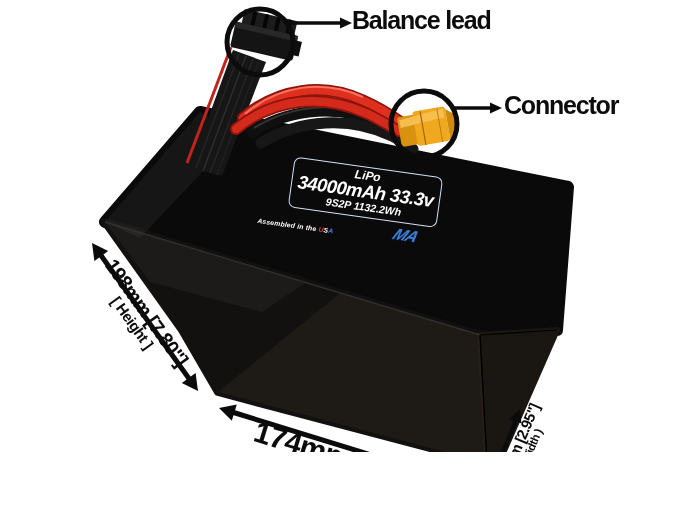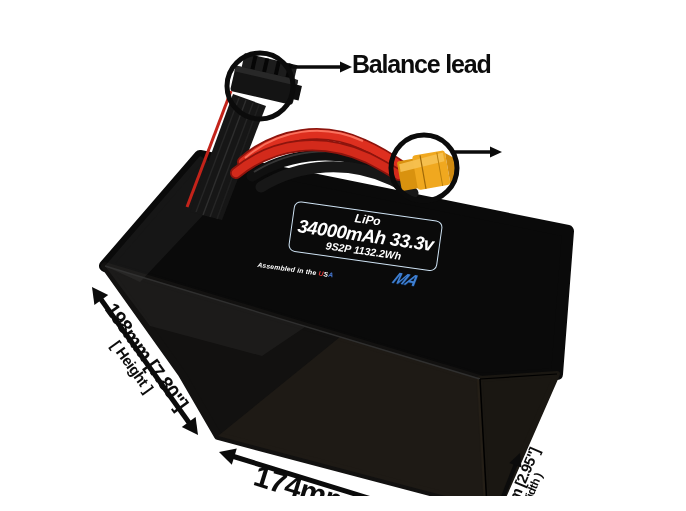--- a/index.html
+++ b/index.html
@@ -1,17 +1,17 @@
 <!DOCTYPE html>
 <html><head>
 <meta charset="utf-8">
 <style>
   html,body{margin:0;padding:0;background:#ffffff;}
   .stage{position:relative;width:686px;height:452px;background:#ffffff;overflow:hidden;
-         font-family:"Liberation Sans", sans-serif;margin-top:44px;}
+         font-family:"Liberation Sans", sans-serif;}
   .stage svg{position:absolute;left:0;top:0;z-index:1;}
   .callout{position:absolute;z-index:2;font-size:25px;font-weight:bold;letter-spacing:-1.2px;
            color:#0c0c0c;white-space:nowrap;line-height:1;}
   .dim{position:absolute;z-index:2;text-align:center;color:#0c0c0c;font-weight:bold;white-space:nowrap;}
   .dim-value{font-size:20px;letter-spacing:-0.8px;line-height:1.02;}
   .dim-label{font-size:15px;letter-spacing:-0.5px;line-height:1.05;}
   .dim-length .dim-value{font-size:30px;}
   .dim-length .dim-label{font-size:17px;}
   .dim-width .dim-value{font-size:15px;}
   .dim-width .dim-label{font-size:11.5px;}
@@ -120,20 +120,21 @@
       <polygon points="462,483 444.2,486.4 449.2,470.2" fill="#0b0b0b"></polygon>
     </g>
     <g>
       <line x1="499" y1="463" x2="517" y2="417" stroke="#0b0b0b" stroke-width="4"></line>
       <polygon points="496,472 506.7,462.1 494.5,457.5" fill="#0b0b0b"></polygon>
       <polygon points="520,409 521.5,423.5 509.3,418.9" fill="#0b0b0b"></polygon>
     </g>
   </svg>
 
   <div class="callout" style="left:352px;top:8px;">Balance lead</div>
+  <div class="callout" style="left:504px;top:93px;">Connector</div>
 
   <div class="batt-label" style="left:281px;top:167px;width:172px;transform:rotate(8deg);">
     <div class="batt-box">
       <div class="bl1">LiPo</div>
       <div class="bl2">34000mAh 33.3v</div>
       <div class="bl3">9S2P 1132.2Wh</div>
     </div>
     <div class="batt-row">
       <div class="assembled"><span>Assembled in the </span><span class="u">U</span><span class="s">S</span><span class="a">A</span></div>
       <div class="brand-logo">MA</div>

